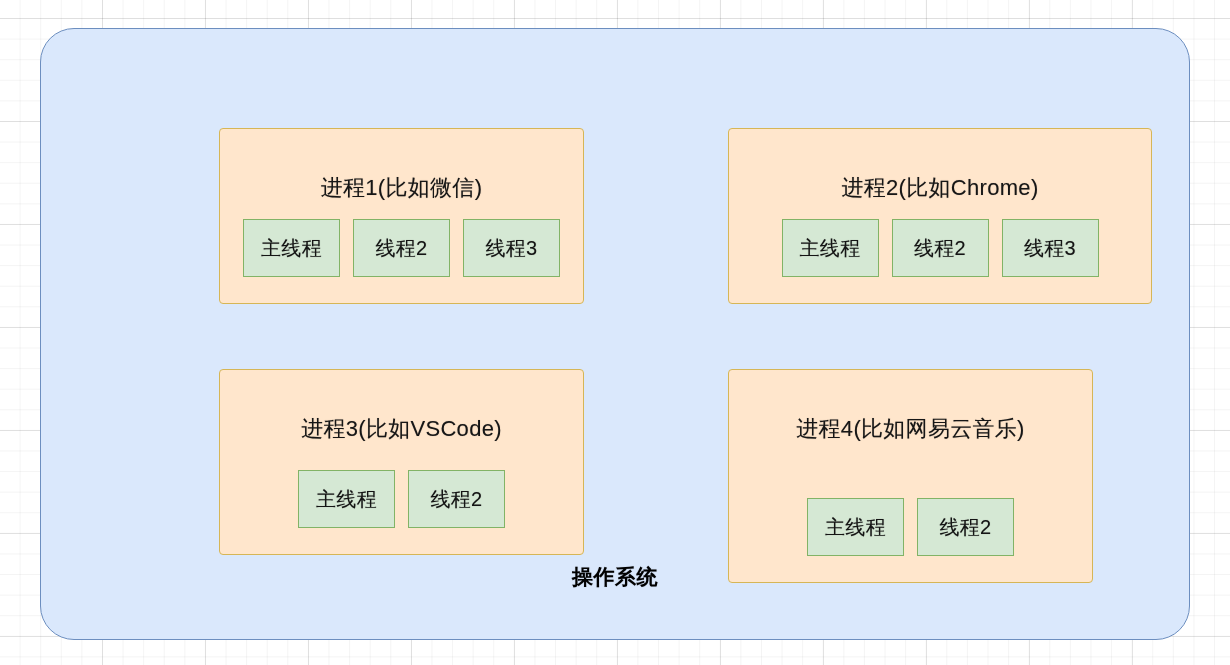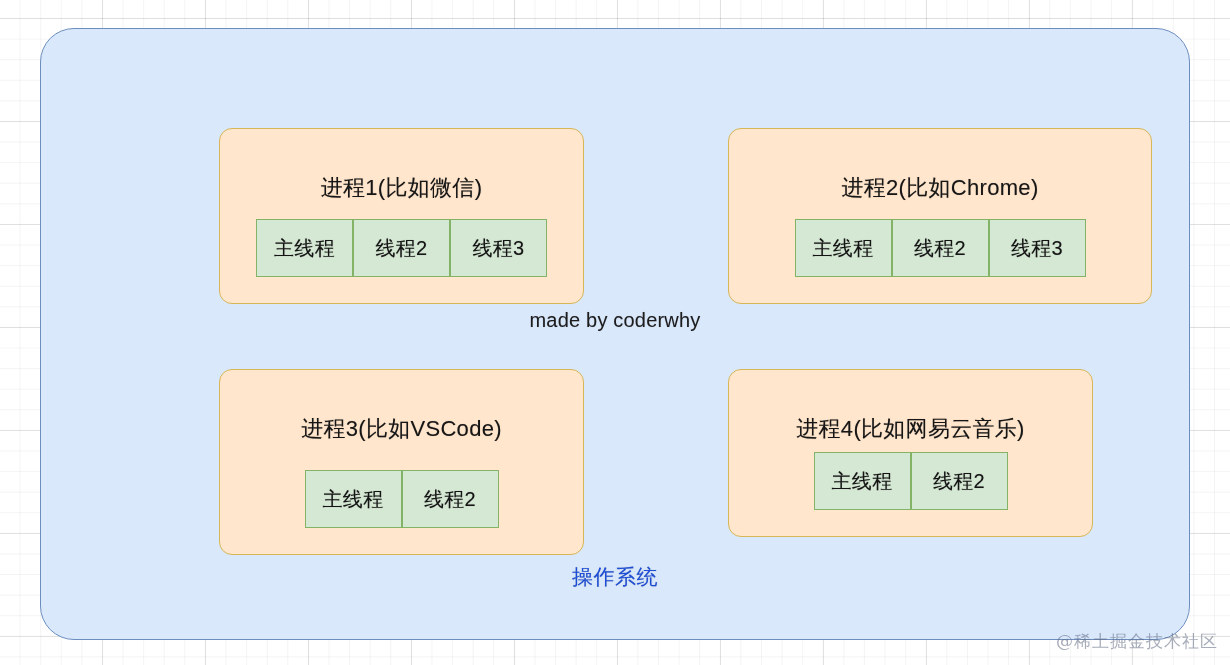--- a/index.html
+++ b/index.html
@@ -49,23 +49,23 @@
     border-radius: 34px;
   }
 
   .os-label {
     position: absolute;
     left: 0;
     right: 0;
     bottom: 48px;
     text-align: center;
     font-size: 21px;
-    color: #1d4ed8;
+    color: #000000;
     letter-spacing: 0.5px;
-    font-weight: 400;
+    font-weight: 700;
     text-shadow: 0 0 1px rgba(0,0,0,0.28);
   }
 
   .made-by {
     position: absolute;
     left: 0;
     right: 0;
     top: 280px;
     text-align: center;
     font-size: 20px;
@@ -73,46 +73,47 @@
     letter-spacing: 0.2px;
     text-shadow: 0 0 1px rgba(0,0,0,0.22);
   }
 
   
   .process {
     position: absolute;
     box-sizing: border-box;
     background: #ffe6cc;
     border: 1.8px solid #d6b656;
-    border-radius: 13px;
+    border-radius: 4px;
   }
   .process.p1 { left: 178px; top: 99px;  width: 365px; height: 176px; }
   .process.p2 { left: 687px; top: 99px;  width: 424px; height: 176px; }
   .process.p3 { left: 178px; top: 340px; width: 365px; height: 186px; }
-  .process.p4 { left: 687px; top: 340px; width: 365px; height: 168px; }
+  .process.p4 { left: 687px; top: 340px; width: 365px; height: 214px; }
 
   .process-title {
     position: absolute;
     left: 0;
     right: 0;
     top: 44px;
     text-align: center;
     font-size: 22px;
     color: #161616;
     letter-spacing: 0.3px;
     text-shadow: 0 0 1px rgba(0,0,0,0.30);
   }
 
   .thread-row {
     position: absolute;
     left: 0;
     right: 0;
     bottom: 26px;
     display: flex;
     justify-content: center;
+    gap: 13px;
   }
 
   .thread {
     box-sizing: border-box;
     width: 97px;
     height: 58px;
     background: #d5e8d4;
     border: 1.5px solid #82b366;
     display: flex;
     align-items: center;
@@ -169,20 +170,18 @@
     </div>
 
     <div class="process p4">
       <div class="process-title">进程4(比如网易云音乐)</div>
       <div class="thread-row">
         <div class="thread">主线程</div>
         <div class="thread">线程2</div>
       </div>
     </div>
 
-    <div class="made-by">made by coderwhy</div>
 
     <div class="os-label">操作系统</div>
   </div>
 
-  <div class="watermark">@稀土掘金技术社区</div>
 
 </div>
 
 </body></html>

